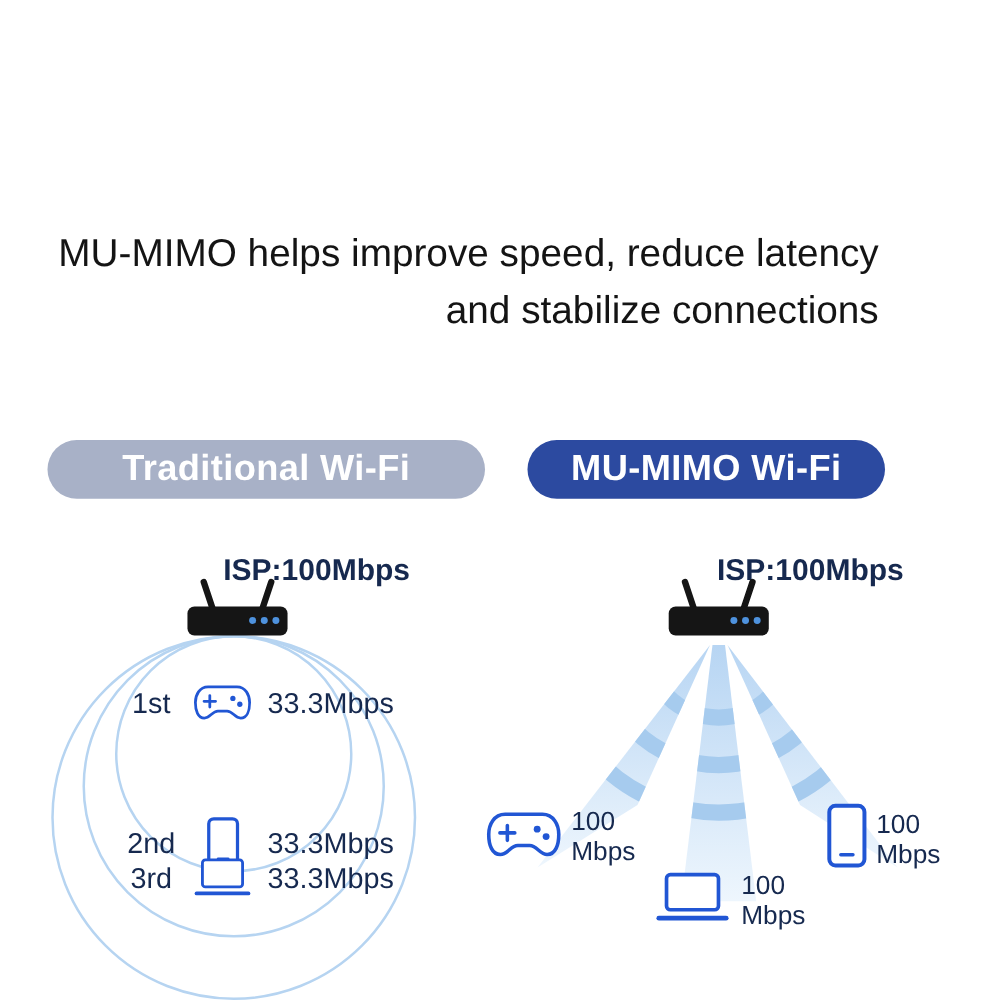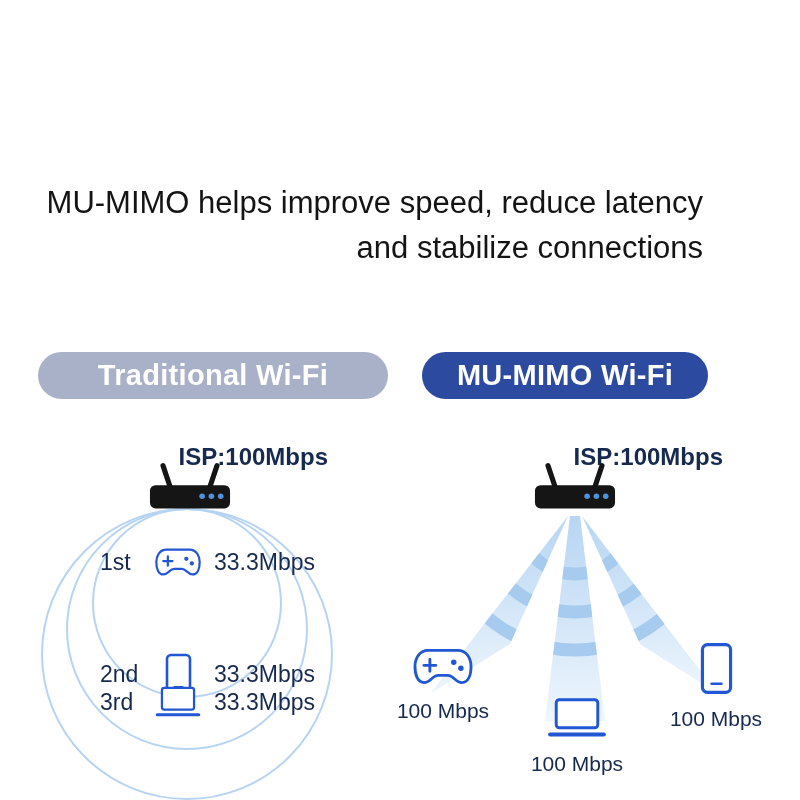--- a/index.html
+++ b/index.html
@@ -31,24 +31,24 @@
   .isp--right{left:437px;width:286px;}
   .router{position:absolute;width:86px;height:54px;}
   .router--left{left:147px;top:460px;}
   .router--right{left:532px;top:460px;}
   .circles-svg{position:absolute;left:0;top:482px;}
   .beams-svg{position:absolute;left:400px;top:476px;}
   .dev-row{
     position:absolute;left:100px;display:flex;align-items:center;gap:9px;
     color:var(--text-dark,#16294f);font-size:23px;
   }
-  .dev-row .order{width:42px;text-align:left;}
+  .dev-row .order{width:42px;text-align:center;}
   .dev-row .icon-slot{width:54px;display:flex;justify-content:center;align-items:center;}
   .rdev{
-    position:absolute;display:flex;flex-direction:column;align-items:center;gap:7px;
+    position:absolute;display:flex;flex-direction:row;align-items:center;gap:7px;
     color:var(--text-dark,#16294f);font-size:21px;
   }
   .stroke-accent{stroke:var(--accent-blue,#2156d4);}
   .fill-accent{fill:var(--accent-blue,#2156d4);}
   .nofill{fill:none;}
   .whitefill{fill:#ffffff;}
   .circleline{fill:none;stroke:var(--circle-blue,#b6d4f1);stroke-width:2;}
   .arcline{fill:none;stroke:var(--beam-arc-blue,#a6cbee);stroke-width:13;}
 </style>
 </head>

